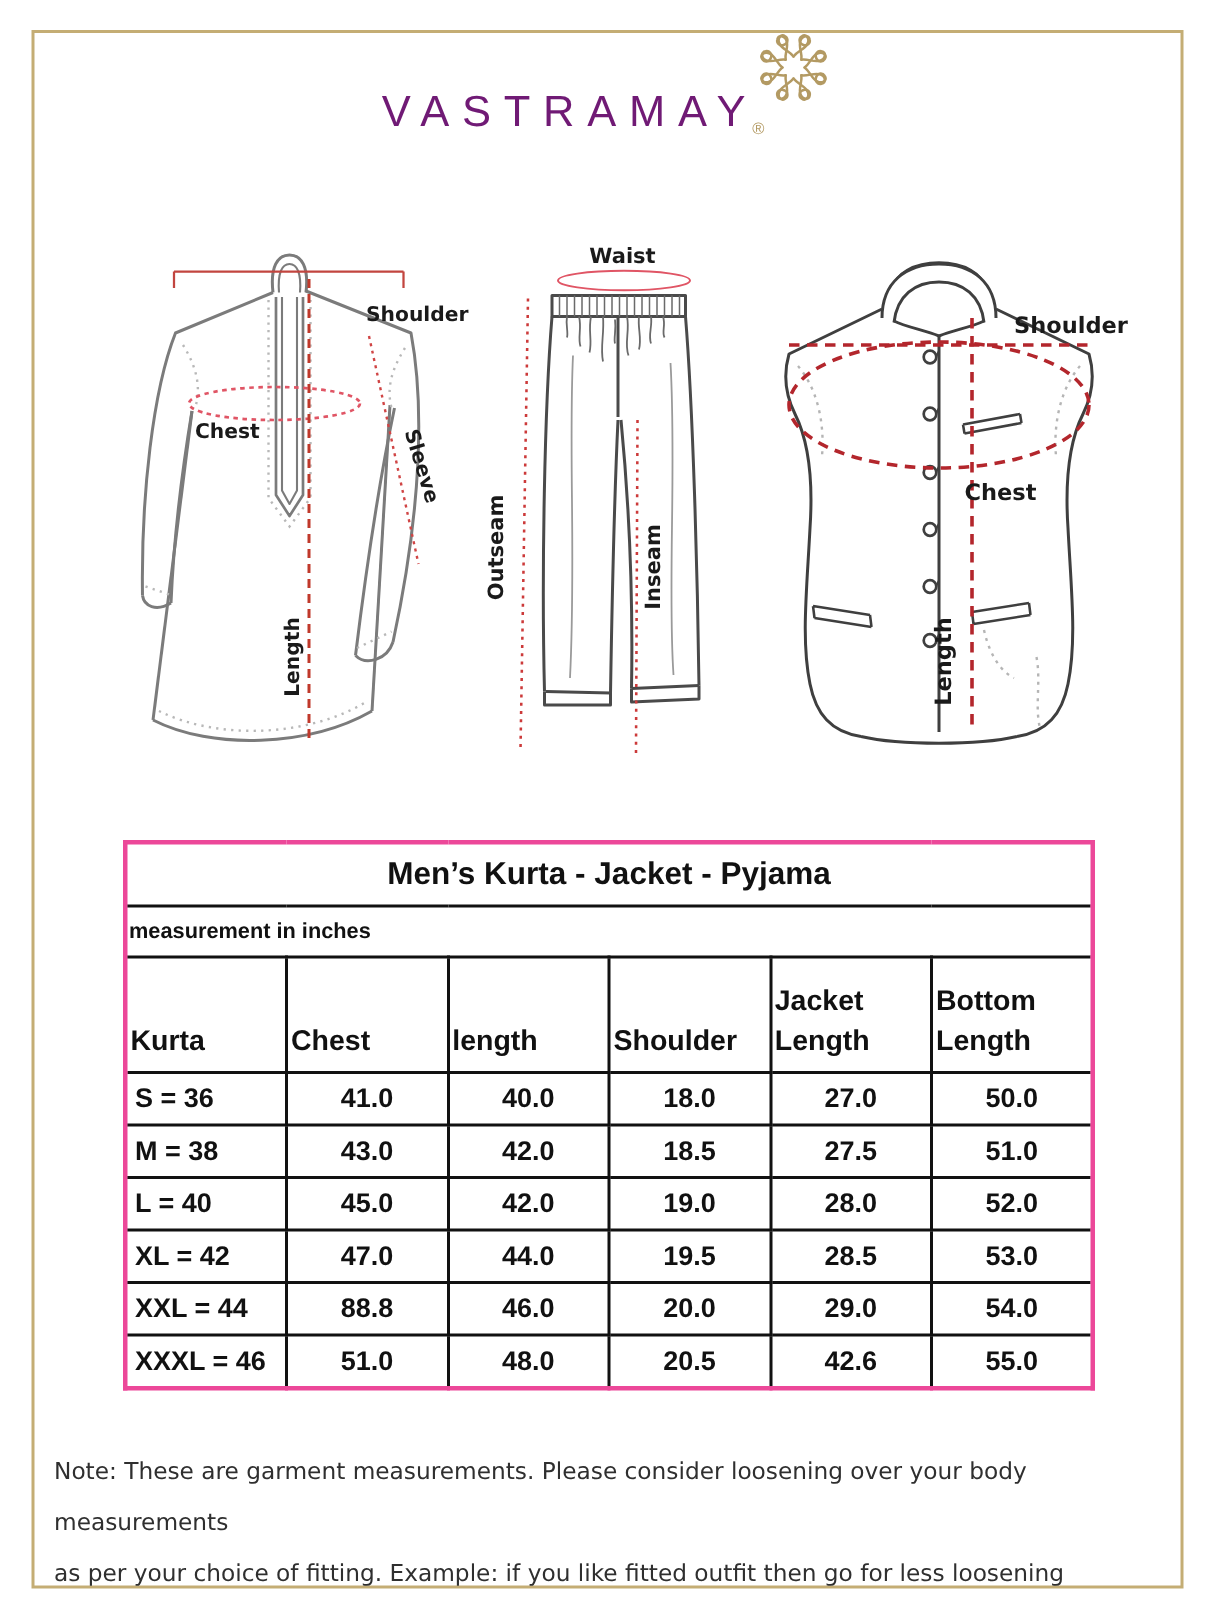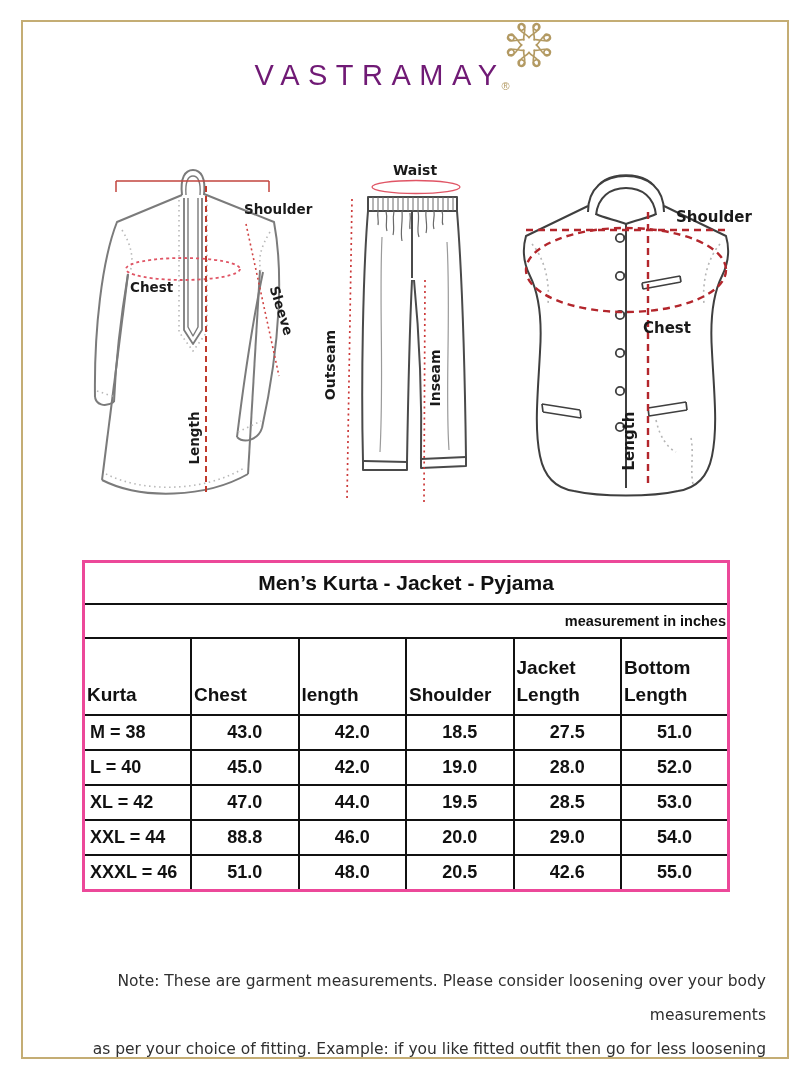--- a/index.html
+++ b/index.html
@@ -20,28 +20,28 @@
   #jacket-svg{left:500px;top:152px;}
   svg text{font-family:"DejaVu Sans","Liberation Sans",sans-serif;fill:#1a1a1a;}
   .lbl{font-size:13.5px;font-weight:600;}
   .lbl-big{font-size:15px;font-weight:700;}
 
   
   .size-table{position:absolute;left:82px;top:560px;width:648px;border-collapse:collapse;table-layout:fixed;
               border:3px solid #ec4899;}
   .size-table td,.size-table th{border:2px solid #111;color:#111;}
   .tbl-title{height:38px;font-size:21px;font-weight:700;text-align:center;}
-  .tbl-subtitle{height:30px;font-size:14.5px;font-weight:700;text-align:right;}
+  .tbl-subtitle{height:30px;font-size:14.5px;font-weight:700;text-align:left;}
   .size-table thead th.col{height:70px;font-size:19px;font-weight:700;text-align:left;vertical-align:bottom;
                            padding:0 2px 5px 2px;line-height:1.45;}
   .size-table tbody td{height:31px;font-size:18px;font-weight:700;text-align:center;}
   .size-table tbody td.size-cell{text-align:left;padding-left:5px;}
 
   
-  .note{position:absolute;right:44px;top:964px;width:730px;text-align:right;
+  .note{position:absolute;right:44px;top:964px;width:730px;text-align:left;
         font-family:"DejaVu Sans",sans-serif;font-size:15.5px;color:#2f2f2f;line-height:34px;}
 </style>
 </head>
 <body>
 
 <div class="frame"></div>
 
 <header class="logo">
   <span class="logo-text">VASTRAMAY</span>
   <span class="logo-mark">
@@ -202,20 +202,28 @@
       <th class="col">Kurta</th>
       <th class="col">Chest</th>
       <th class="col">length</th>
       <th class="col">Shoulder</th>
       <th class="col">Jacket Length</th>
       <th class="col">Bottom Length</th>
     </tr>
   </thead>
   <tbody>
     <tr>
+      <td class="size-cell">S = 36</td>
+      <td>41.0</td>
+      <td>40.0</td>
+      <td>18.0</td>
+      <td>27.0</td>
+      <td>50.0</td>
+    </tr>
+    <tr>
       <td class="size-cell">M = 38</td>
       <td>43.0</td>
       <td>42.0</td>
       <td>18.5</td>
       <td>27.5</td>
       <td>51.0</td>
     </tr>
     <tr>
       <td class="size-cell">L = 40</td>
       <td>45.0</td>

